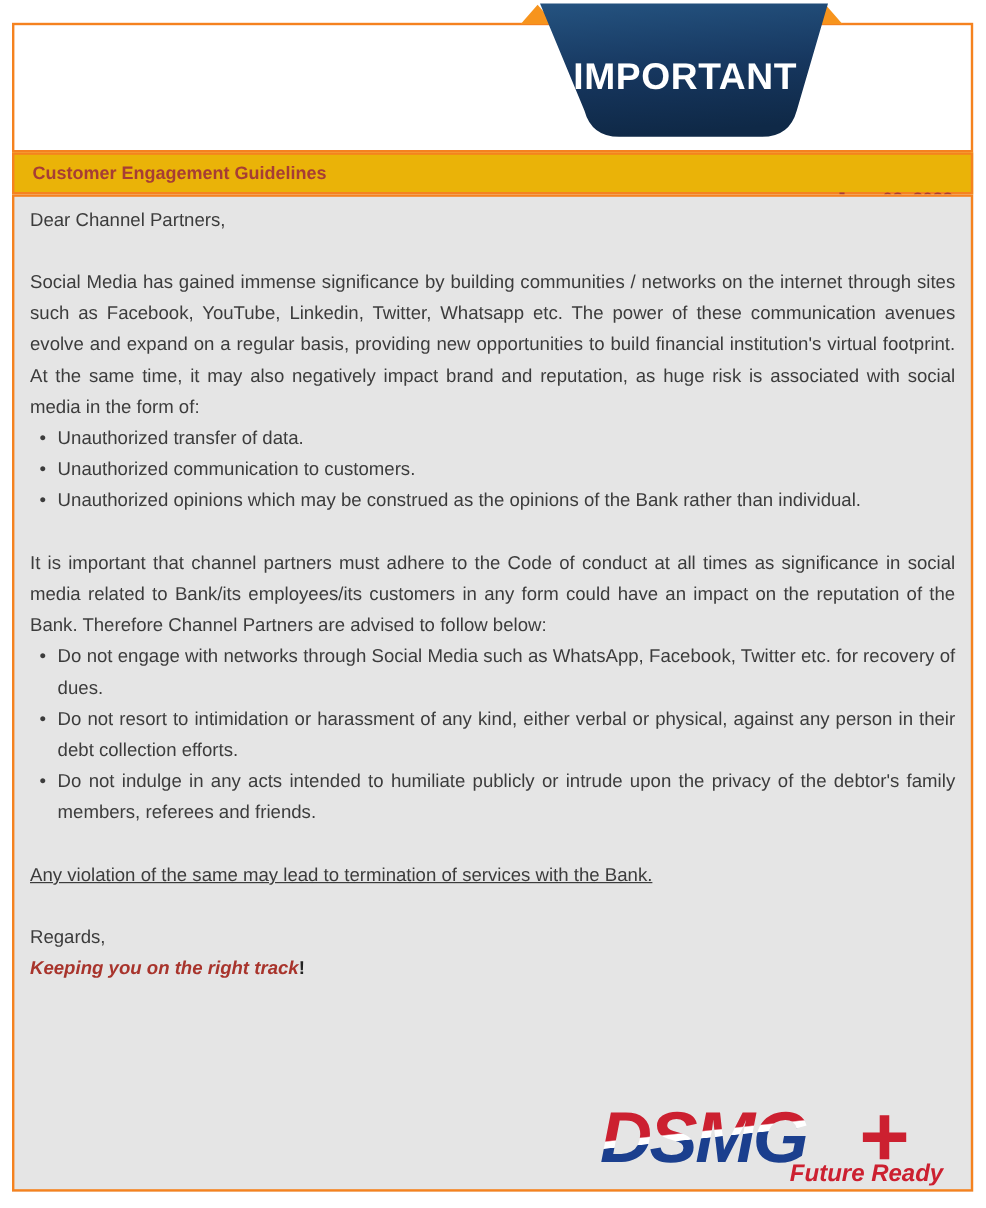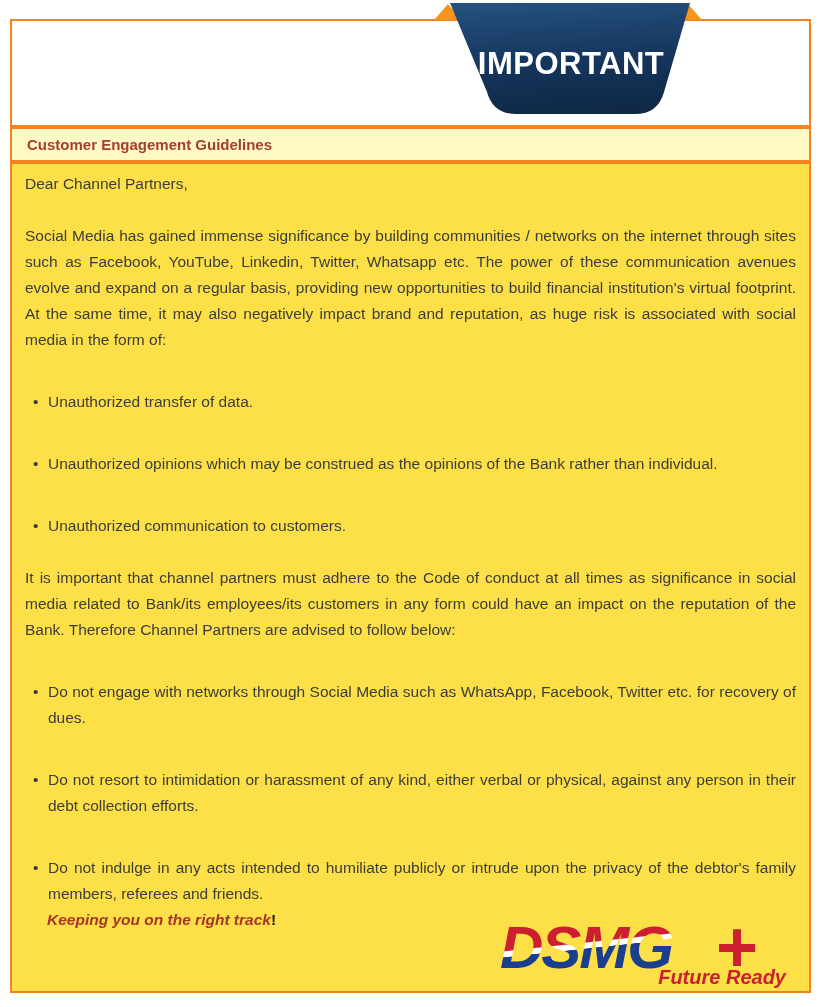--- a/index.html
+++ b/index.html
@@ -33,21 +33,21 @@
   .ribbon{
     position:absolute;
     left:428px; top:2px;
     width:280px; height:114px;
   }
   .header-bar{
     position:absolute;
     left:10px; top:127px;
     width:801px; height:35px;
     border:2px solid var(--border-orange);
-    background:#fef9c3;
+    background:#eab308;
     display:flex;
     justify-content:space-between;
     align-items:center;
     padding:0 15px;
   }
   .header-bar .title{
     color:var(--title-maroon);
     font-weight:bold;
     font-size:15px;
   }
@@ -55,55 +55,54 @@
     color:var(--title-maroon);
     font-weight:bold;
     font-size:15px;
     margin-top:44px;
   }
   .main-box{
     position:absolute;
     left:10px; top:162px;
     width:801px; height:831px;
     border:2px solid var(--border-orange);
-    background:#fde047;
+    background:#e5e5e5;
     padding:7px 13px 0 13px;
     font-size:15.5px;
     line-height:26px;
   }
   .main-box p{
     margin:0;
     text-align:justify;
   }
   .gap-before{margin-top:26px !important;}
   ul.bullets{
     margin:0;
     padding:0 0 0 6px;
     list-style:none;
   }
   ul.bullets li{
     position:relative;
     padding-left:17px;
     text-align:justify;
-    margin-top:36px;
   }
   ul.bullets li::before{
     content:"\2022";
     position:absolute;
     left:2px;
     top:0;
   }
   .violation{
     text-decoration:underline;
   }
   .tagline-line{
     font-weight:bold;
     font-style:italic;
   }
-  .tagline-line .tagline-text{color:var(--tagline-red);margin-left:22px;}
+  .tagline-line .tagline-text{color:var(--tagline-red);}
   .tagline-line .tagline-punct{color:#222222;font-style:normal;}
   .logo{
     position:absolute;
     left:500px; top:914px;
     width:292px; height:74px;
   }
 </style>
 </head>
 <body>
 
@@ -128,35 +127,37 @@
   <span class="date">June 03, 2023</span>
 </div>
 
 <div class="main-box">
   <p>Dear Channel Partners,</p>
 
   <p class="gap-before">Social Media has gained immense significance by building communities / networks on the internet through sites such as Facebook, YouTube, Linkedin, Twitter, Whatsapp etc. The power of these communication avenues evolve and expand on a regular basis, providing new opportunities to build financial institution's virtual footprint. At the same  time, it may also negatively impact brand and reputation, as huge risk is associated with social media in the form of:</p>
 
   <ul class="bullets">
     <li>Unauthorized transfer of data.</li>
+    <li>Unauthorized communication to customers.</li>
     <li>Unauthorized opinions which may be construed as the opinions of the Bank rather than individual.</li>
-    <li>Unauthorized communication to customers.</li>
   </ul>
 
   <p class="gap-before">It is important that channel partners must adhere to the Code of conduct at all times as significance in social media related to Bank/its employees/its customers in any form could have an impact on the reputation of the Bank. Therefore Channel Partners are advised to follow below:</p>
 
   <ul class="bullets">
     <li>Do not engage with networks through Social Media such as WhatsApp, Facebook, Twitter etc. for recovery of dues.</li>
     <li>Do not resort to intimidation  or harassment of any kind, either verbal or physical, against any person in their debt collection efforts.</li>
     <li>Do not indulge in any acts intended to humiliate publicly or intrude upon the privacy of the debtor's family members, referees and friends.</li>
   </ul>
 
+  <p class="gap-before violation">Any violation of the same may lead to termination of services with the Bank.</p>
 
 
 
+  <p class="gap-before">Regards,</p>
   <p class="tagline-line"><span class="tagline-text">Keeping you on the right track</span><span class="tagline-punct">!</span></p>
 </div>
 
 <svg class="logo" viewBox="0 0 292 74" xmlns="http://www.w3.org/2000/svg">
   <defs>
     <linearGradient id="dsmgGrad" gradientUnits="userSpaceOnUse" x1="38" y1="66" x2="32" y2="10">
       <stop offset="0" stop-color="#1B3F8E"></stop>
       <stop offset="0.46" stop-color="#1B3F8E"></stop>
       <stop offset="0.47" stop-color="#FFFFFF"></stop>
       <stop offset="0.56" stop-color="#FFFFFF"></stop>

